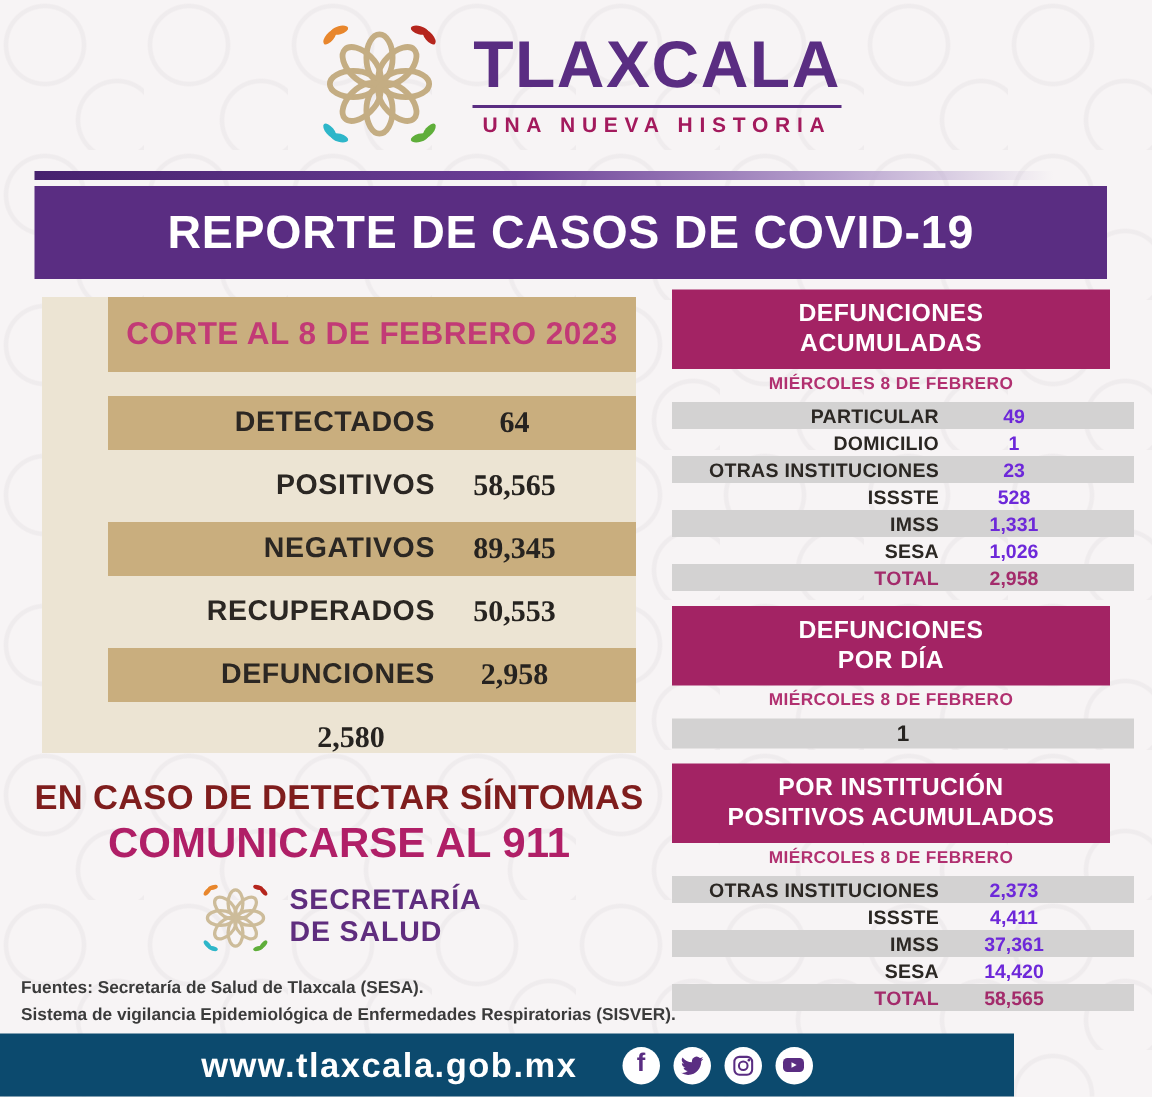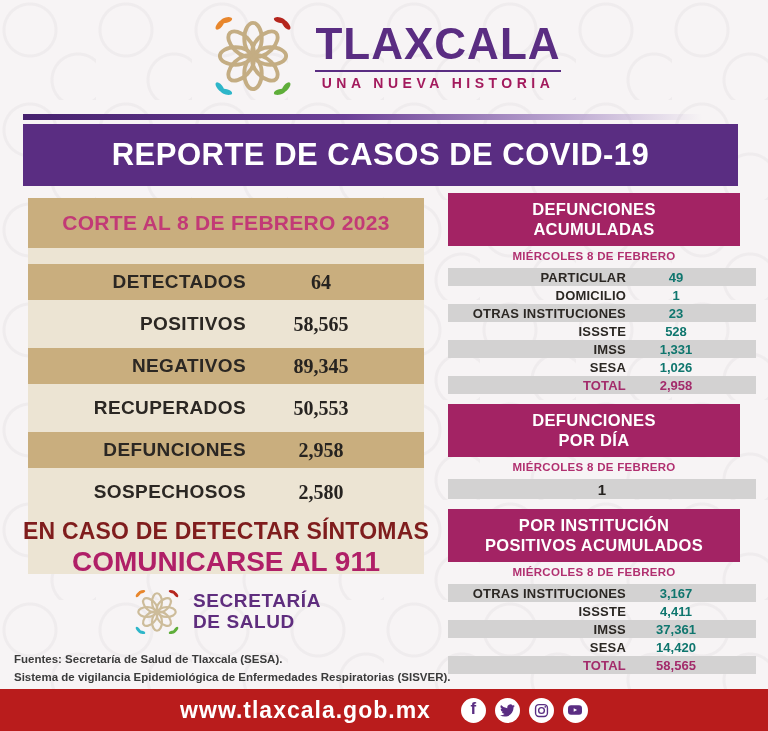--- a/index.html
+++ b/index.html
@@ -27,21 +27,21 @@
 
   .header-divider{ position:absolute; top:114px; left:23px; width:715px; height:6px;
     background:linear-gradient(to right,#46216e,#6b3f96 45%,#b9a4cf 75%,rgba(255,255,255,0) 95%); }
 
   
   .title-banner{ position:absolute; top:124px; left:23px; width:715px; height:62px;
     background:#5a2d82; display:flex; align-items:center; justify-content:center; }
   .title-banner span{ color:#fff; font-size:31px; letter-spacing:.5px; }
 
   
-  .left-panel{ position:absolute; top:198px; left:28px; width:396px; height:376px; background:#ece4d3; }
+  .left-panel{ position:absolute; top:198px; left:28px; width:396px; height:304px; background:#ece4d3;padding-left:44px; }
   .corte-header{ height:50px; background:#c9ae7e; display:flex; align-items:center; justify-content:center; }
   .corte-header span{ color:#c23a76; font-size:21px; letter-spacing:.3px; }
   .lrows{ margin-top:16px; display:flex; flex-direction:column; gap:6px; }
   .lrow{ height:36px; display:flex; align-items:center; }
   .lrow.tan{ background:#c9ae7e; }
   .llabel{ flex:0 0 218px; text-align:right; font-size:19px; color:#2b2723; letter-spacing:.4px; }
   .lval{ flex:1; text-align:center; padding-right:28px; font-size:20px; color:#262320;font-family:Liberation Serif, serif; }
 
   
   .notice{ position:absolute; top:518px; left:0; width:452px; text-align:center; }
@@ -62,27 +62,27 @@
   .right-panel{ position:absolute; top:193px; left:448px; width:308px; }
   .rsection-header{ width:292px; height:53px; background:#a32364; margin-bottom:4px;
     display:flex; flex-direction:column; align-items:center; justify-content:center; }
   .rsection-header div{ color:#fff; font-size:16.5px; line-height:1.2; letter-spacing:.3px; }
   .rdate{ width:292px; text-align:center; color:#b13070; font-size:11.5px;
     letter-spacing:.3px; height:15px; margin:3px 0 3px; }
   .rtable{ width:308px; margin-bottom:10px; }
   .rrow{ height:18px; display:flex; align-items:center; }
   .rrow.gray{ background:#d3d2d2; }
   .rlabel{ flex:0 0 178px; text-align:right; font-size:13px; color:#2b2723; letter-spacing:.2px; }
-  .rval{ flex:0 0 100px; text-align:center; font-size:13px; color:#0f766e; }
+  .rval{ flex:0 0 100px; text-align:center; font-size:13px; color:#6d28d9; }
   .rrow.total .rlabel, .rrow.total .rval{ color:#a32b6b; }
   .rrow.single{ justify-content:center; }
   .rrow.single .rsingleval{ font-size:15px; color:#262320; }
 
   
-  .footer{ position:absolute; bottom:0; left:0; width:768px; height:42px; background:#b91c1c;
+  .footer{ position:absolute; bottom:0; left:0; width:676px; height:42px; background:#0c4a6e;
     display:flex; align-items:center; justify-content:center; gap:30px; }
   .footer-url{ color:#fff; font-size:23px; letter-spacing:1px; }
   .social{ display:flex; gap:9px; }
   .social-icon{ width:25px; height:25px; border-radius:50%; background:#fff; color:#5a2d82;
     display:flex; align-items:center; justify-content:center; }
   .social-icon svg{ display:block; }
   .fb-glyph{ font-size:17px; color:#5a2d82; font-weight:bold; transform:translateY(-1px); }
 </style>
 </head>
 <body>
@@ -150,21 +150,20 @@
       </div>
       <div class="lrow">
         <span class="llabel">RECUPERADOS</span>
         <span class="lval">50,553</span>
       </div>
       <div class="lrow tan">
         <span class="llabel">DEFUNCIONES</span>
         <span class="lval">2,958</span>
       </div>
       <div class="lrow">
-        <span class="llabel">SOSPECHOSOS</span>
         <span class="lval">2,580</span>
       </div>
     </div>
   </div>
 
   <div class="notice">
     <div class="notice-line1">EN CASO DE DETECTAR SÍNTOMAS</div>
     <div class="notice-line2">COMUNICARSE AL 911</div>
   </div>
 
@@ -258,21 +257,21 @@
     </div>
 
     <div class="rsection-header">
       <div>POR INSTITUCIÓN</div>
       <div>POSITIVOS ACUMULADOS</div>
     </div>
     <div class="rdate">MIÉRCOLES 8 DE FEBRERO</div>
     <div class="rtable">
       <div class="rrow gray">
         <span class="rlabel">OTRAS INSTITUCIONES</span>
-        <span class="rval">3,167</span>
+        <span class="rval">2,373</span>
       </div>
       <div class="rrow">
         <span class="rlabel">ISSSTE</span>
         <span class="rval">4,411</span>
       </div>
       <div class="rrow gray">
         <span class="rlabel">IMSS</span>
         <span class="rval">37,361</span>
       </div>
       <div class="rrow">

